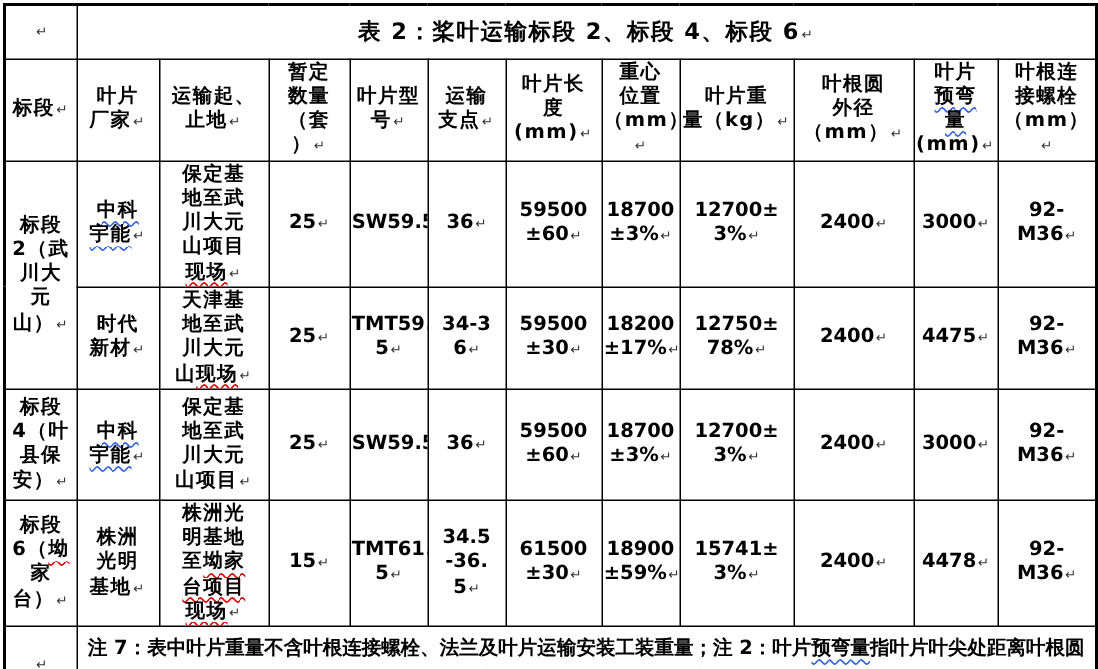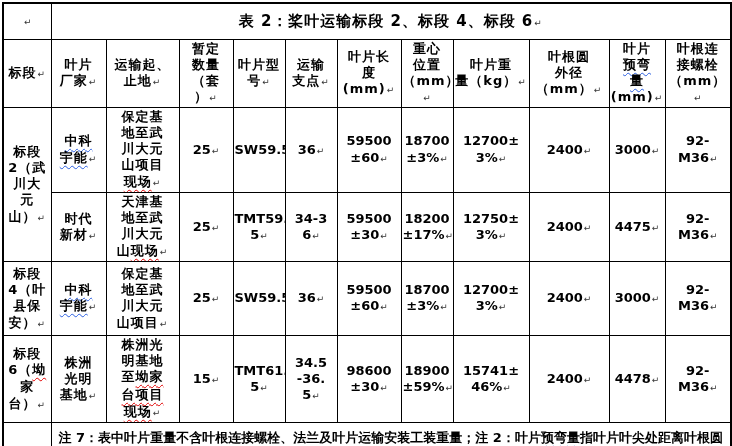--- a/index.html
+++ b/index.html
@@ -15,21 +15,21 @@
   .corner-cell{vertical-align:middle;}
   .note-cell{text-align:justify;white-space:normal;padding:4px 7px;
              font-size:13px;line-height:1.65;}
   .pmark{font-size:9px;color:#333;font-weight:400;vertical-align:baseline;
          padding-left:1px;}
   .wavy-blue{text-decoration-line:underline;text-decoration-style:wavy;
              text-decoration-color:var(--wavy_blue,#2b5fe0);
              text-decoration-thickness:1px;text-underline-offset:3px;margin-top:27px;}
   .wavy-red{text-decoration-line:underline;text-decoration-style:wavy;
             text-decoration-color:var(--wavy_red,#e00000);
-            text-decoration-thickness:1px;text-underline-offset:3px;font-family:Liberation Mono, monospace;}
+            text-decoration-thickness:1px;text-underline-offset:3px;}
   .cjk{letter-spacing:1px;}
 </style>
 </head>
 <body>
 
 <div class="page">
 <table>
   <colgroup>
     <col style="width:48px">
         <col style="width:55px">
@@ -121,21 +121,21 @@
     <td><span>25</span><span class="pmark">↵</span></td>
     <td><span>TMT59.
 5</span><span class="pmark">↵</span></td>
     <td><span>34-3
 6</span><span class="pmark">↵</span></td>
     <td><span>59500
 ±30</span><span class="pmark">↵</span></td>
     <td><span>18200
 ±17%</span><span class="pmark">↵</span></td>
     <td><span>12750±
-3%</span><span class="pmark">↵</span></td>
+78%</span><span class="pmark">↵</span></td>
     <td><span>2400</span><span class="pmark">↵</span></td>
     <td><span>4475</span><span class="pmark">↵</span></td>
     <td><span>92-M36</span><span class="pmark">↵</span></td>
   </tr>
 
   <tr style="height:74px">
     <td class="cjk"><span>标段
 4（叶
 县保
 安）</span><span class="pmark">↵</span></td>
@@ -171,26 +171,26 @@
 明基地
 至</span><span class="wavy-red">坳家
 台项目
 现场</span><span class="pmark">↵</span></td>
     <td><span>15</span><span class="pmark">↵</span></td>
     <td><span>TMT61.
 5</span><span class="pmark">↵</span></td>
     <td><span>34.5
 -36.
 5</span><span class="pmark">↵</span></td>
-    <td><span>98600
+    <td><span>61500
 ±30</span><span class="pmark">↵</span></td>
     <td><span>18900
 ±59%</span><span class="pmark">↵</span></td>
     <td><span>15741±
-46%</span><span class="pmark">↵</span></td>
+3%</span><span class="pmark">↵</span></td>
     <td><span>2400</span><span class="pmark">↵</span></td>
     <td><span>4478</span><span class="pmark">↵</span></td>
     <td><span>92-M36</span><span class="pmark">↵</span></td>
   </tr>
 
   <tr style="height:51px">
     <td><span class="pmark">↵</span></td>
     <td colspan="11" class="note-cell"><span>注 7：表中叶片重量不含叶根连接螺栓、法兰及叶片运输安装工装重量；注 2：叶片</span><span class="wavy-blue">预弯量</span><span>指叶片叶尖处距离叶根圆轴心线的垂直距离；注 3：表中叶片运输最大高度不包括运输安装工装高度。</span></td>
   </tr>
 </tbody>

